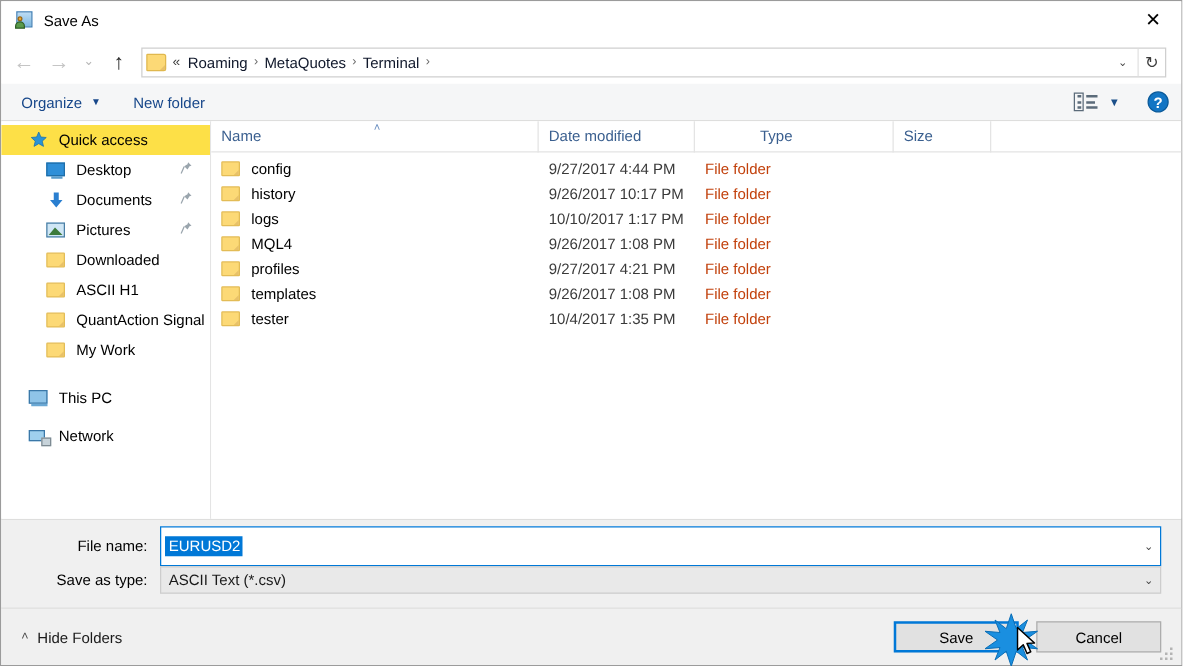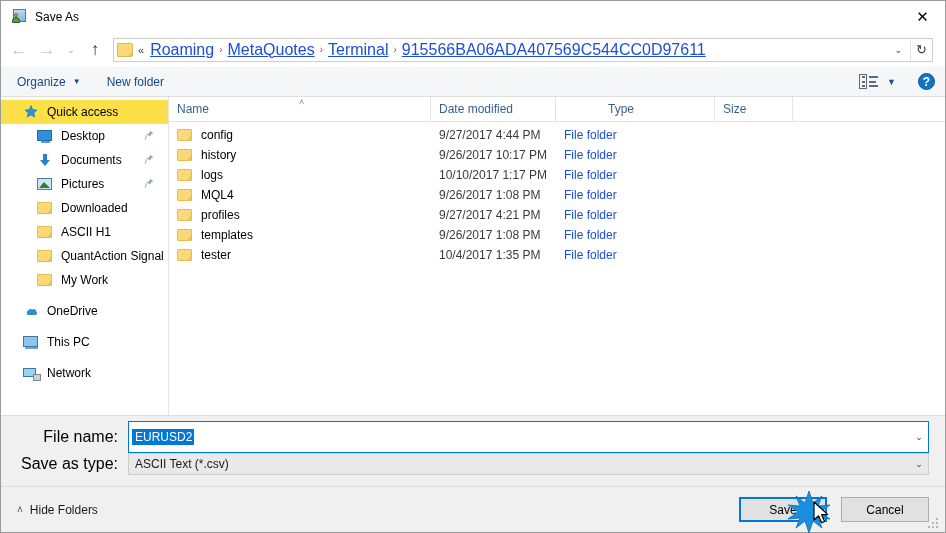--- a/index.html
+++ b/index.html
@@ -84,21 +84,21 @@
     width: 16px; height: 14px; flex: 0 0 16px;
     background: #fcd976; border: 1px solid #e0b84e;
     border-radius: 1px 2px 2px 1px; margin-right: 4px;
     position: relative;
   }
   .addr-folder:after {
     content:""; position:absolute; right:0; bottom:0;
     border-left: 4px solid transparent; border-bottom: 4px solid #e8c169;
   }
   .crumbs { display: flex; align-items: center; flex: 1 1 auto; overflow: hidden; white-space: nowrap; }
-  .crumb { font-size: 16px; color: #1d4ed8; padding: 0 3px; text-decoration: underline; }
+  .crumb { font-size: 12px; color: #0f172a; padding: 0 3px; }
   .crumb-sep { color: #6a6a6a; font-size: 10px; padding: 0 2px; }
   .crumb-lead { color: #3c3c3c; font-size: 11px; padding: 0 3px 0 1px; }
   .addr-chevron { color: #3c3c3c; font-size: 9px; padding: 0 8px; flex: 0 0 auto; }
   .addr-refresh {
     flex: 0 0 auto; width: 22px; text-align: center;
     border-left: 1px solid #e2e2e2; color: #3c3c3c; font-size: 13px;
     line-height: 22px; height: 22px;
   }
   .searchbox {
     flex: 0 0 206px; height: 24px;
@@ -197,30 +197,30 @@
   .sortmark {
     position: absolute; left: 130px; top: 0px;
     font-size: 9px; color: #6b8fc0;
   }
   .rows { flex: 1 1 auto; overflow: hidden; padding-top: 3px; }
   .row { height: 20px; display: flex; align-items: center; font-size: 12px; }
   .cell { overflow: hidden; white-space: nowrap; }
   .cell.c-name { flex: 0 0 262px; display: flex; align-items: center; padding-left: 8px; color: #000; }
   .cell.c-name .ico { width: 16px; height: 16px; margin-right: 8px; flex:0 0 16px; position: relative; }
   .cell.c-date { flex: 0 0 125px; color: #3a3a3a; padding-left: 8px; }
-  .cell.c-type { flex: 0 0 115px; color: #1d4ed8; padding-left: 8px; }
+  .cell.c-type { flex: 0 0 115px; color: #c2410c; padding-left: 8px; }
   .cell.c-size { flex: 0 0 78px; color: #3a3a3a; padding-left: 8px; }
 
   
   .footer {
     flex: 0 0 70px; background: #f0f0f0;
     padding: 10px 16px 0 16px;
   }
   .frow { display: flex; align-items: center; height: 22px; margin-bottom: 5px; }
-  .flabel { flex: 0 0 111px; text-align: right; padding-right: 10px; font-size: 16px; color: #000; }
+  .flabel { flex: 0 0 111px; text-align: right; padding-right: 10px; font-size: 12px; color: #000; }
   .fname-input {
     flex: 1 1 auto; height: 32px;
     border: 1px solid #0078d7; background: #fff;
     display: flex; align-items: center;
   }
   .fname-val {
     background: #0078d7; color: #ffffff; font-size: 12px;
     padding: 1px 2px 1px 3px; margin-left: 3px;
   }
   .fname-caret { flex: 0 0 18px; text-align: center; font-size: 9px; color: #3c3c3c; }
@@ -236,21 +236,21 @@
     flex: 0 0 46px; background: #f0f0f0;
     border-top: 1px solid #dededd;
     display: flex; align-items: center;
     padding: 0 16px;
     position: relative;
   }
   .hide-folders { display: flex; align-items: center; font-size: 12px; color: #1a1a1a; }
   .hf-caret { font-size: 10px; color: #4a4a4a; margin-right: 7px; }
   .bb-spacer { flex: 1 1 auto; }
   .btn {
-    height: 25px; width: 88px;
+    height: 25px; width: 100px;
     display: flex; align-items: center; justify-content: center;
     font-size: 12px; color: #000;
     background: #e1e1e1; border: 1px solid #adadad;
   }
   .btn.primary { border: 2px solid #0078d7; background: #e1e1e1; margin-right: 14px; }
   .grip {
     position: absolute; right: 4px; bottom: 3px;
     width: 13px; height: 13px;
   }
   .grip i {
@@ -294,21 +294,20 @@
     <div class="addressbar">
       <div class="addr-folder"></div>
       <div class="crumbs">
         <span class="crumb-lead">«</span>
         <span class="crumb">Roaming</span>
         <span class="crumb-sep">›</span>
         <span class="crumb">MetaQuotes</span>
         <span class="crumb-sep">›</span>
         <span class="crumb">Terminal</span>
         <span class="crumb-sep">›</span>
-        <span class="crumb">915566BA06ADA407569C544CC0D97611</span>
       </div>
       <div class="addr-chevron">⌄</div>
       <div class="addr-refresh">↻</div>
     </div>
 
   </div>
 
   <div class="toolbar">
     <div class="tb-item">
       <span>Organize</span>
@@ -408,28 +407,20 @@
 
       <div class="nav-item indent">
         <span class="ico">
             <i class="ic-folder"></i>
           </span>
         <span class="lbl">My Work</span>
       </div>
 
       <div class="grp-gap"></div>
 
-      <div class="nav-item">
-        <span class="ico">
-          <svg width="16" height="16" viewBox="0 0 16 16">
-              <path d="M3.5 12 h8.6 c2 0 2.9 -2.6 1.1 -3.5 c0.1 -2.2 -2.6 -3.3 -4 -1.7 c-1 -1.6 -3.6 -1 -3.8 0.9 c-1.9 0 -2.4 2.6 -0.6 3.3 Z" fill="#2a8ed0"></path>
-            </svg>
-        </span>
-        <span class="lbl">OneDrive</span>
-      </div>
 
       <div class="grp-gap"></div>
 
       <div class="nav-item">
         <span class="ico">
             <i class="ic-pc"></i>
           </span>
         <span class="lbl">This PC</span>
       </div>
 

